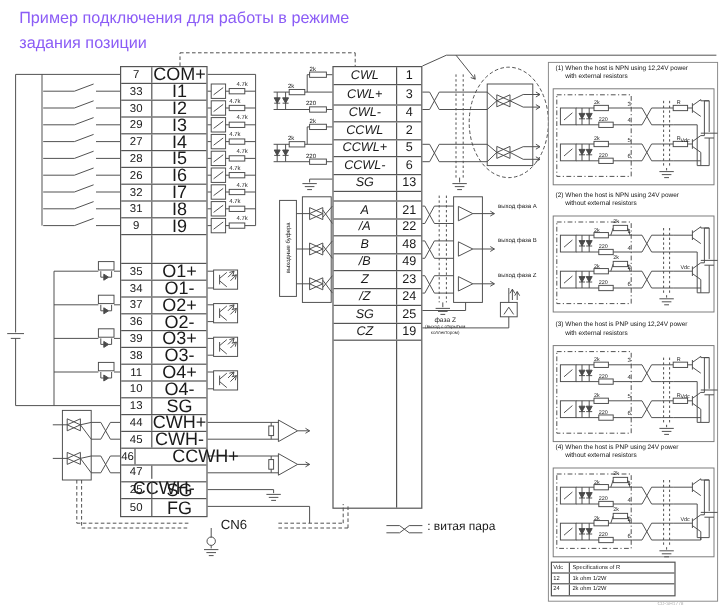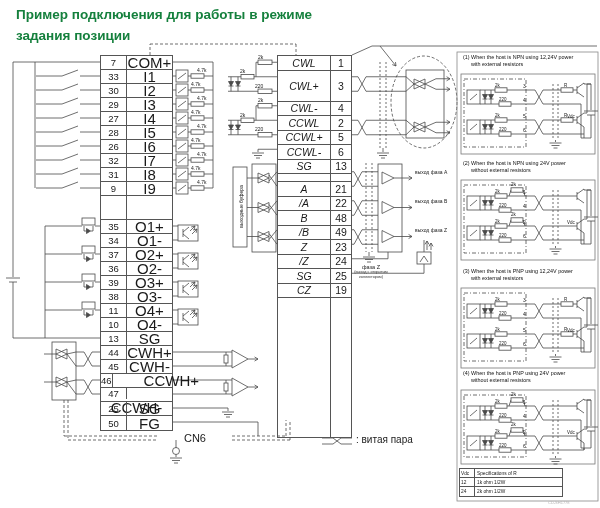--- a/index.html
+++ b/index.html
@@ -1,19 +1,19 @@
 <!DOCTYPE html>
 <html><head>
 <meta charset="utf-8">
 <style>
   html,body{margin:0;padding:0;background:#fff;}
   .canvas{position:relative;width:600px;height:508px;background:#fff;overflow:hidden;
           font-family:"Liberation Sans",sans-serif;color:#1a1a1a;}
   #wires{position:absolute;left:0;top:0;}
-  .title{position:absolute;left:16px;top:4px;font-size:13.5px;line-height:21px;color:#15803d;font-weight:bold;}
+  .title{position:absolute;left:16px;top:4px;font-size:13.5px;line-height:21px;color:#8b5cf6;}
   .dtable{position:absolute;border:1px solid #555;box-sizing:border-box;background:transparent;}
   .drow{display:flex;box-sizing:border-box;border-bottom:1px solid #555;}
   .drow.noline{border-bottom:none;}
   .pc{width:26px;border-right:1px solid #555;display:flex;align-items:center;justify-content:center;font-size:9.5px;box-sizing:border-box;}
   .nc{flex:1;display:flex;align-items:center;justify-content:center;font-size:15px;}
   .mn{width:53px;border-right:1px solid #555;display:flex;align-items:center;justify-content:center;font-size:10.5px;box-sizing:border-box;font-style:italic;}
   .mp{flex:1;display:flex;align-items:center;justify-content:center;font-size:10.5px;}
   .buffer-label{position:absolute;left:235px;top:245px;width:77px;height:12px;
     transform:rotate(-90deg);transform-origin:0 0;font-size:5px;text-align:center;line-height:12px;}
   .phase-label{position:absolute;font-size:5px;white-space:nowrap;}
@@ -901,21 +901,21 @@
         <span class="pc">50</span>
         <span class="nc">FG</span>
       </div>
     </div>
 
   <div id="middle-table" class="dtable" style="left:277px;top:55px;width:75px;">
       <div class="drow" style="height: 14.5px;">
         <span class="mn">CWL</span>
         <span class="mp">1</span>
       </div>
-      <div class="drow" style="height: 31px;">
+      <div class="drow" style="height: 17px;">
         <span class="mn">CWL+</span>
         <span class="mp">3</span>
       </div>
       <div class="drow" style="height: 14.5px;">
         <span class="mn">CWL-</span>
         <span class="mp">4</span>
       </div>
       <div class="drow" style="height: 14.5px;">
         <span class="mn">CCWL</span>
         <span class="mp">2</span>

